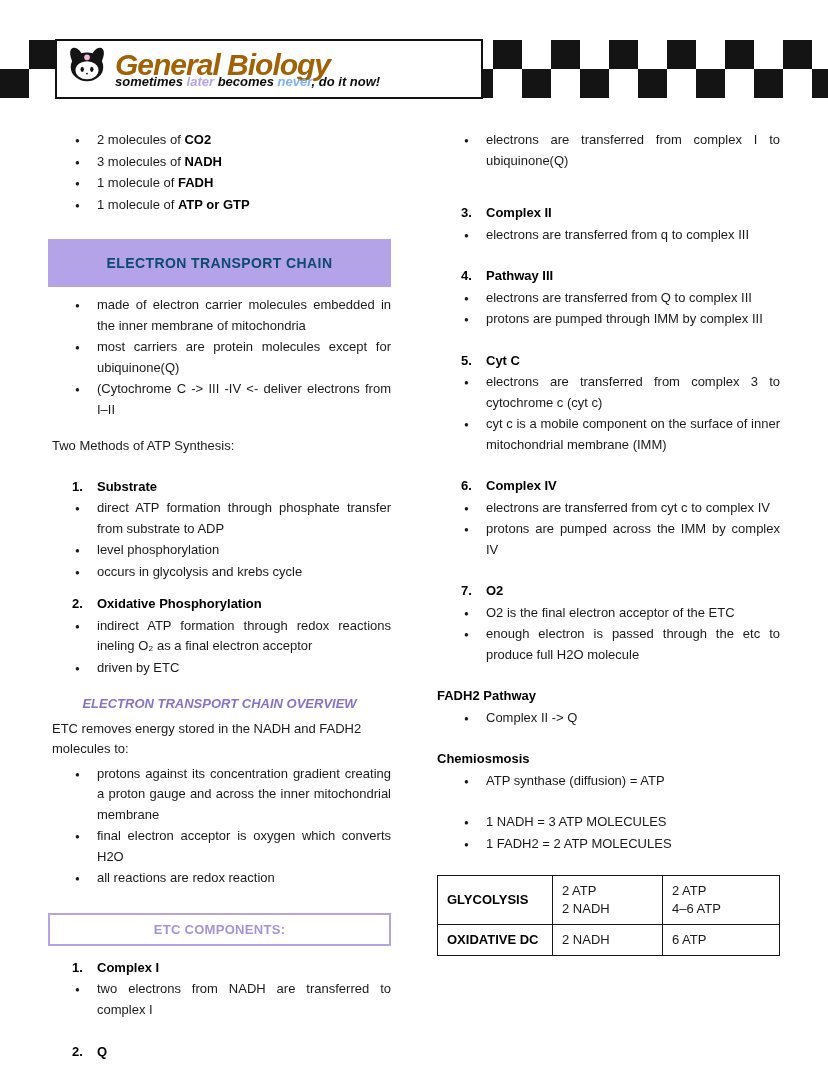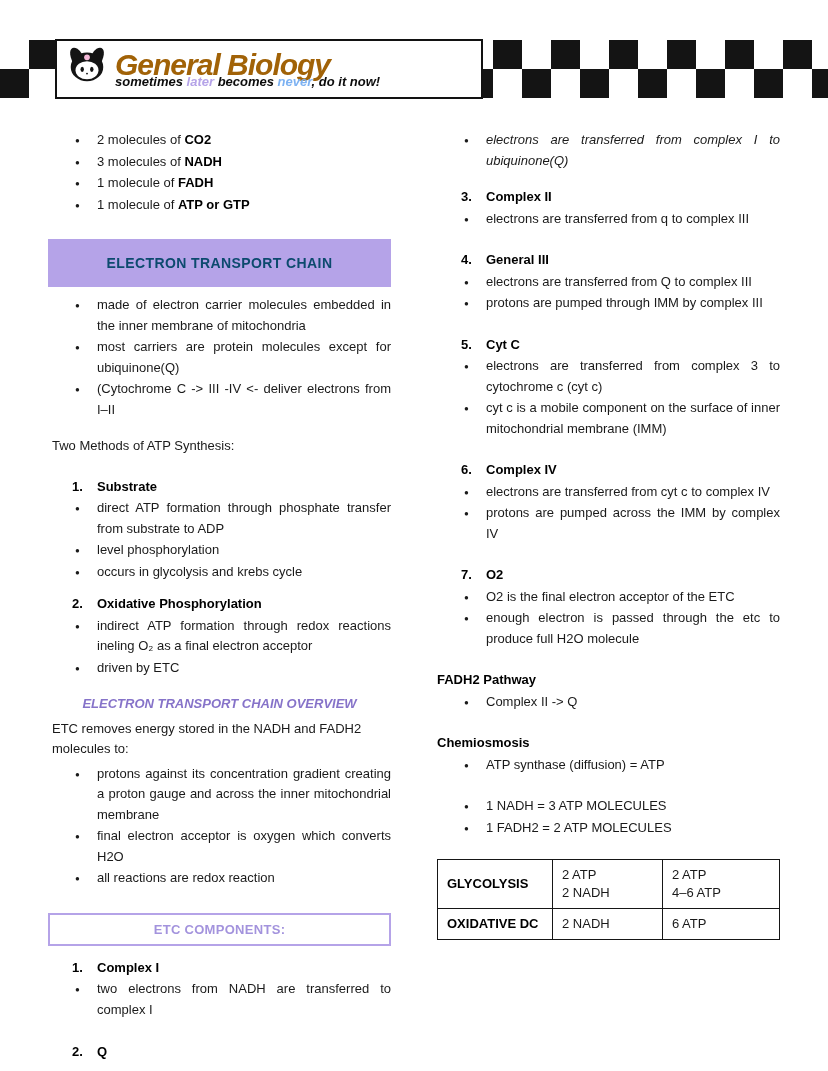--- a/index.html
+++ b/index.html
@@ -64,21 +64,21 @@
   }
   .overview-list { margin-bottom: 24px; }
   .components-box {
     border: 2px solid var(--lavender, #b5a3e8); color: var(--lavender_text, #a393dd);
     font-weight: bold; text-align: center; padding: 7px 0; margin: 0 0 12px;
     font-size: 13px; letter-spacing: .3px; background: #fff; line-height: 15px;
   }
   .grp-c1 { margin-bottom: 22px; }
 
   
-  .q-cont { margin-bottom: 16px; font-style: italic; }
+  .q-cont { margin-bottom: 32px; }
   .sec { margin-bottom: 21px; }
   .ph { font-weight: bold; margin: 0 0 1px; color: #000; }
   .grp-r { margin-bottom: 21px; }
 
   
   .atp-table { border-collapse: collapse; width: 100%; margin-top: 14px; table-layout: fixed; }
   .atp-table td {
     border: 1.5px solid #161616; padding: 6px 9px; vertical-align: middle;
     font-size: 13px; line-height: 18px;
   }
@@ -187,21 +187,21 @@
         <div class="nh">
             <span class="n">3.</span>
             <span>Complex II</span>
           </div>
         <div class="b">electrons are transferred from q to complex III</div>
       </div>
 
       <div class="sec">
         <div class="nh">
             <span class="n">4.</span>
-            <span>General III</span>
+            <span>Pathway III</span>
           </div>
         <div class="b">electrons are transferred from Q to complex III</div>
         <div class="b">protons are pumped through IMM by complex III</div>
       </div>
 
       <div class="sec">
         <div class="nh">
             <span class="n">5.</span>
             <span>Cyt C</span>
           </div>

